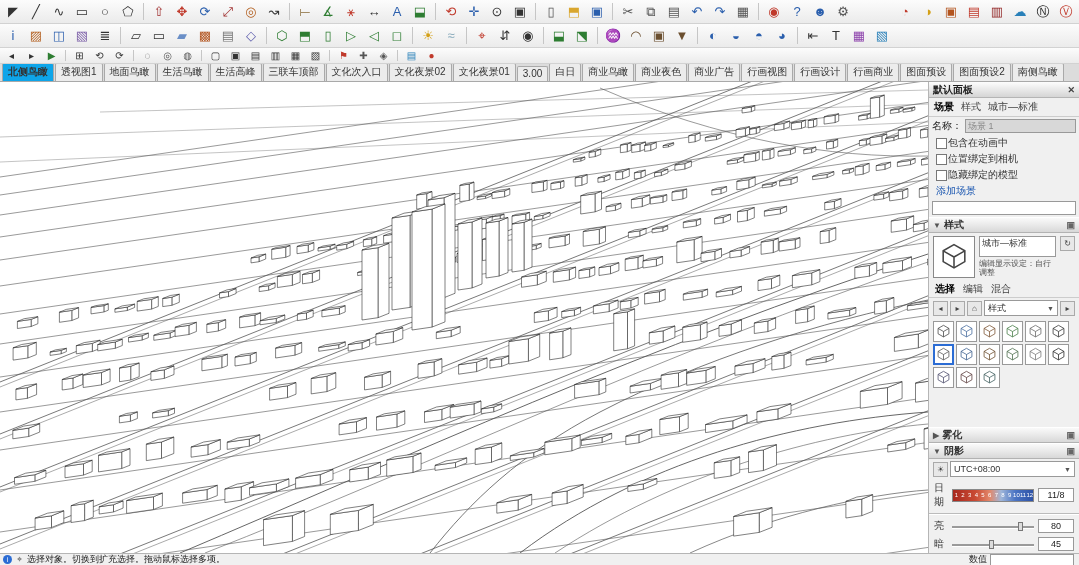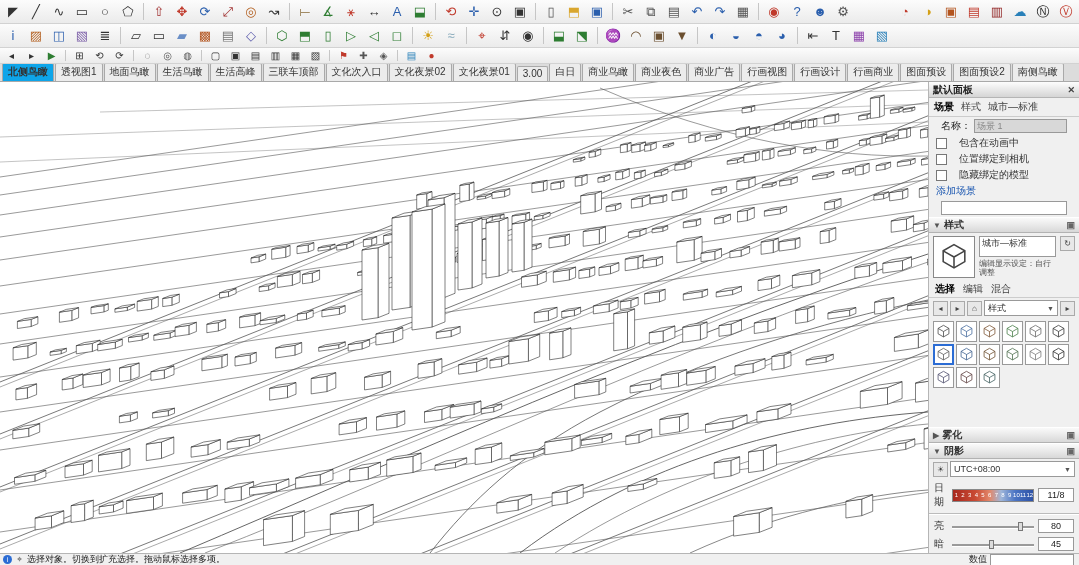--- a/index.html
+++ b/index.html
@@ -27,25 +27,25 @@
   #city{display:block;}
   
   #panel{width:151px;background:#f0f0f0;border-left:1px solid #b5b5b5;display:flex;
     flex-direction:column;font-size:10px;overflow:hidden;box-sizing:border-box;}
   .panel-header{height:15px;flex:none;background:linear-gradient(#fdfdfd,#d5d5d5);
     display:flex;align-items:center;justify-content:space-between;padding:0 4px;
     font-weight:bold;border-bottom:1px solid #b5b5b5;}
   .close-x{color:#444;font-size:9px;cursor:default;}
   .panel-tabs{display:flex;gap:7px;padding:2px 5px;border-bottom:1px solid #ccc;color:#444;flex:none;}
   .panel-tab.active{font-weight:bold;color:#000;}
-  .field-row{display:flex;align-items:center;gap:3px;padding:2px 12px;flex:none;}
+  .field-row{display:flex;align-items:center;gap:3px;padding:2px 3px;flex:none;}
   .text-input{flex:1;height:12px;background:#fff;border:1px solid #999;font-size:9px;
     padding:0 2px;color:#333;overflow:hidden;white-space:nowrap;}
   .text-input.dim{background:#d8d8d8;color:#888;}
-  .cb-row{display:flex;align-items:center;gap:12px;padding:1px 7px;color:#333;flex:none;}
+  .cb-row{display:flex;align-items:center;gap:1px;padding:1px 7px;color:#333;flex:none;}
   .cb{width:9px;height:9px;border:1px solid #777;background:#fff;flex:none;}
   .link{color:#1a56b0;padding:1px 7px;flex:none;}
   .sec-header{height:14px;flex:none;background:linear-gradient(#fafafa,#d8d8d8);
     border-top:1px solid #fff;border-bottom:1px solid #b2b2b2;display:flex;align-items:center;
     padding:0 4px;gap:3px;font-weight:bold;color:#333;}
   .sec-header .arr{font-size:8px;color:#555;}
   .sec-header .hdr-ic{margin-left:auto;font-size:9px;color:#666;}
   .preview-row{display:flex;gap:4px;padding:3px 4px;flex:none;}
   .style-thumb-big{width:40px;height:40px;background:#fff;border:1px solid #888;flex:none;
     display:flex;align-items:center;justify-content:center;}

